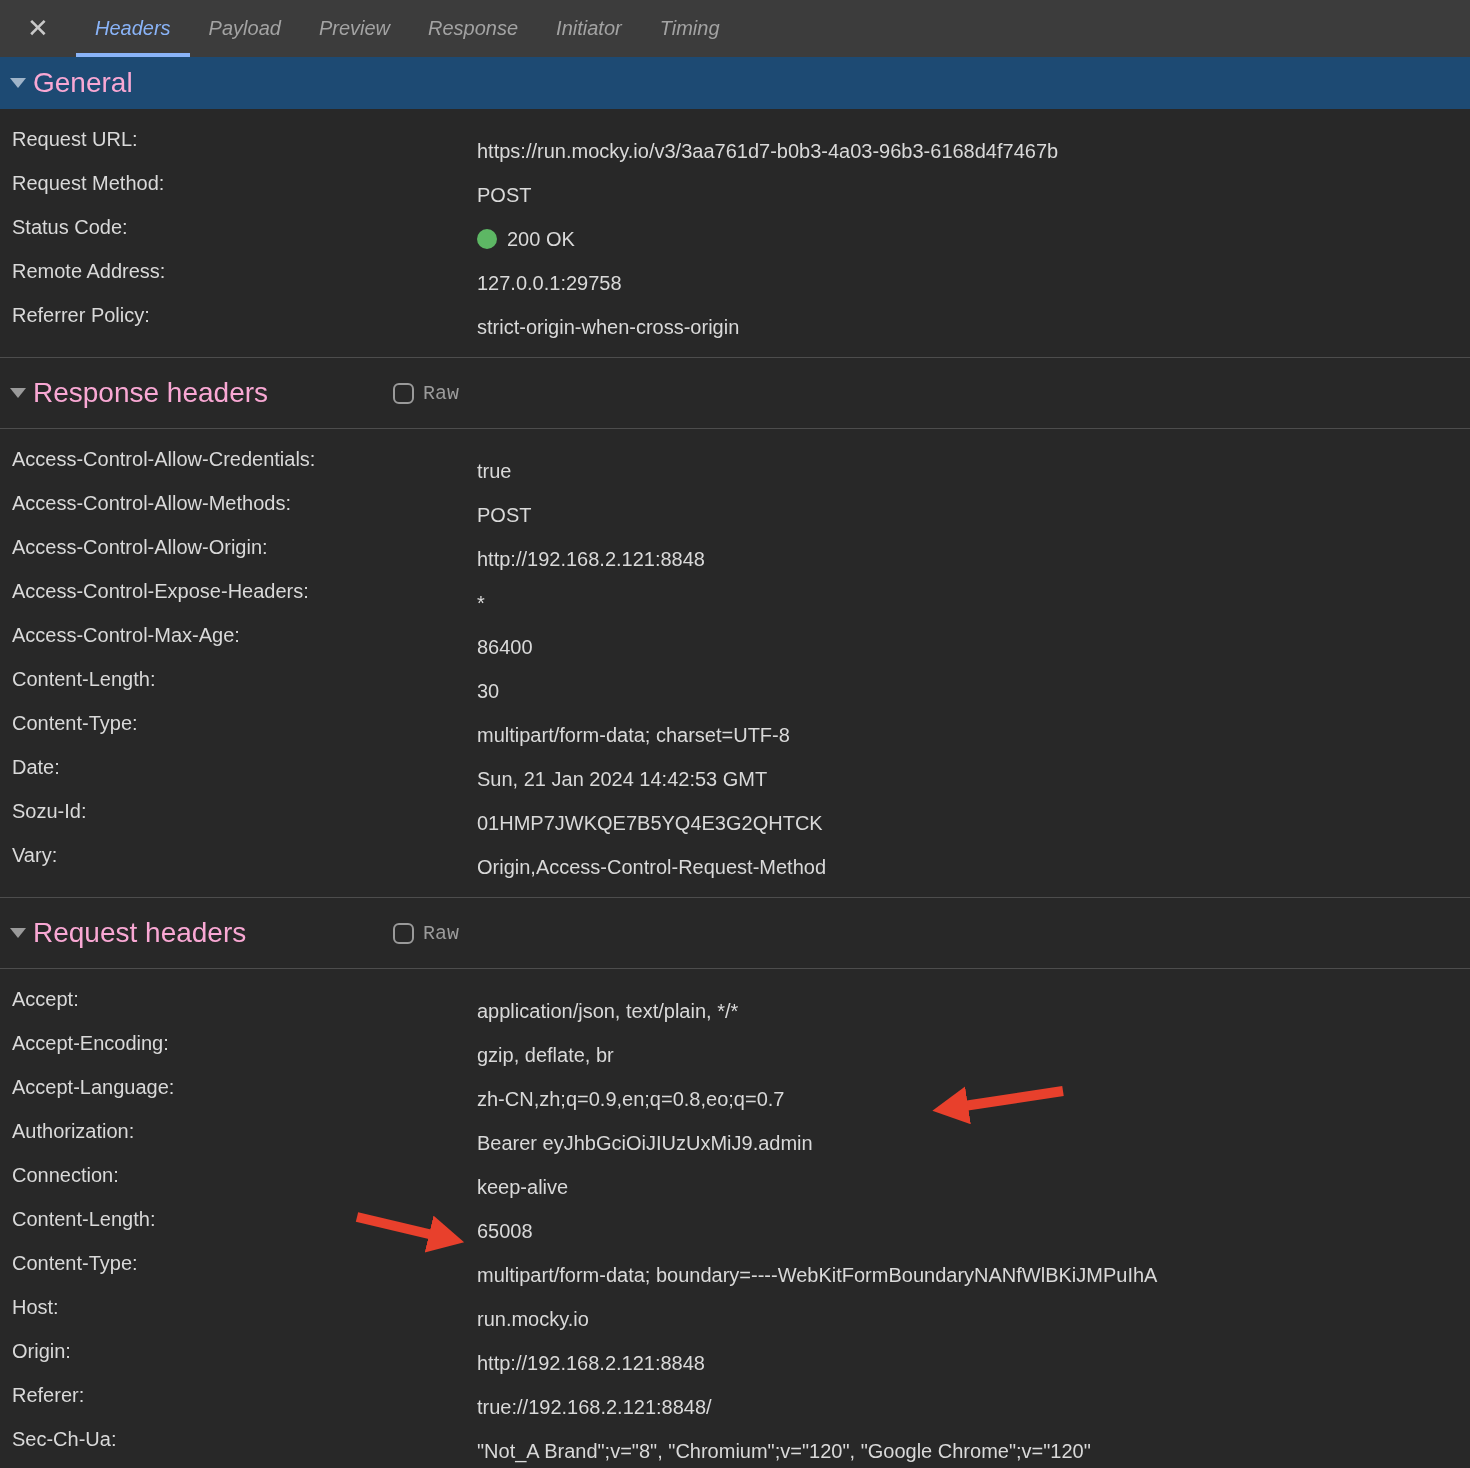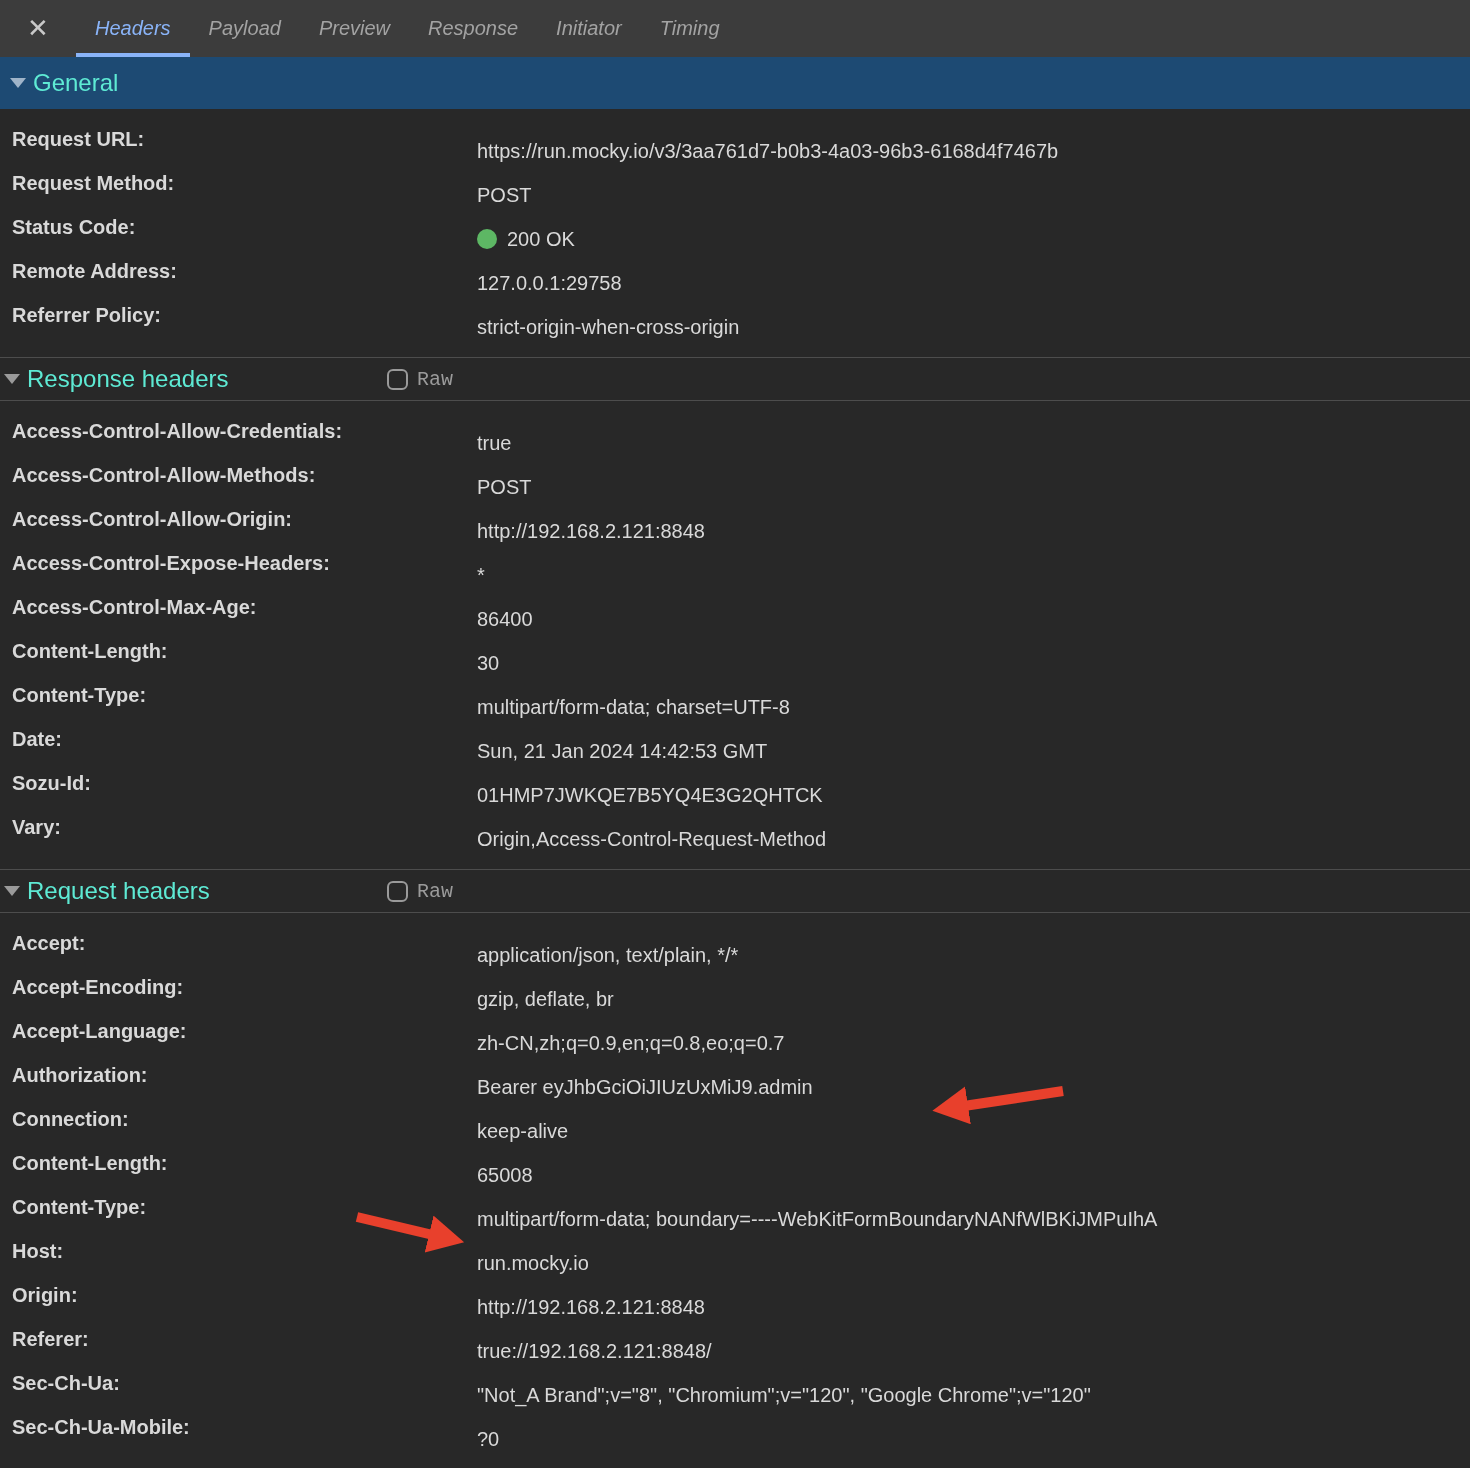--- a/index.html
+++ b/index.html
@@ -61,30 +61,30 @@
   .tri{
     width:0;height:0;
     border-left:8px solid transparent;
     border-right:8px solid transparent;
     border-top:10px solid var(--text-dim);
     margin-right:7px;
     flex:0 0 auto;
   }
   .general-bar .tri{border-top-color:#9fb4c9;}
   .sec-title{
-    font-size:24px;
+    font-size:28px;
     font-weight:500;
-    color:#5eead4;
+    color:#f9a8d4;
     white-space:nowrap;
   }
   
   .sec-header{
-    height:44px;
-    display:flex;align-items:center;
-    padding-left:4px;
+    height:72px;
+    display:flex;align-items:center;
+    padding-left:10px;
     border-top:1px solid var(--divider);
     border-bottom:1px solid var(--divider);
     background:var(--bg);
   }
   .sec-header .sec-title{width:360px;}
   .raw-group{display:flex;align-items:center;}
   .raw-checkbox{
     width:21px;height:21px;
     border:2.5px solid var(--text-dim);
     border-radius:6px;
@@ -96,21 +96,21 @@
   .raw-label{font-size:20px;color:var(--text-dim);font-family:Liberation Mono, monospace;}
   
   .sec-content{padding:8px 0 20px 0;}
   .hrow{
     height:44px;
     display:flex;align-items:center;
     padding-left:12px;
     font-size:20px;
     white-space:nowrap;
   }
-  .hname{flex:0 0 465px;color:var(--text-main);overflow:hidden;font-weight:bold;}
+  .hname{flex:0 0 465px;color:var(--text-main);overflow:hidden;}
   .hvalue{flex:1;color:var(--text-main);display:flex;align-items:center;overflow:hidden;margin-top:24px;}
   .status-dot{
     width:20px;height:20px;border-radius:50%;
     background:var(--status-green);
     display:inline-block;
     margin-right:10px;
     flex:0 0 auto;
   }
   
   .arrow-svg{position:absolute;color:var(--arrow-red);pointer-events:none;}

